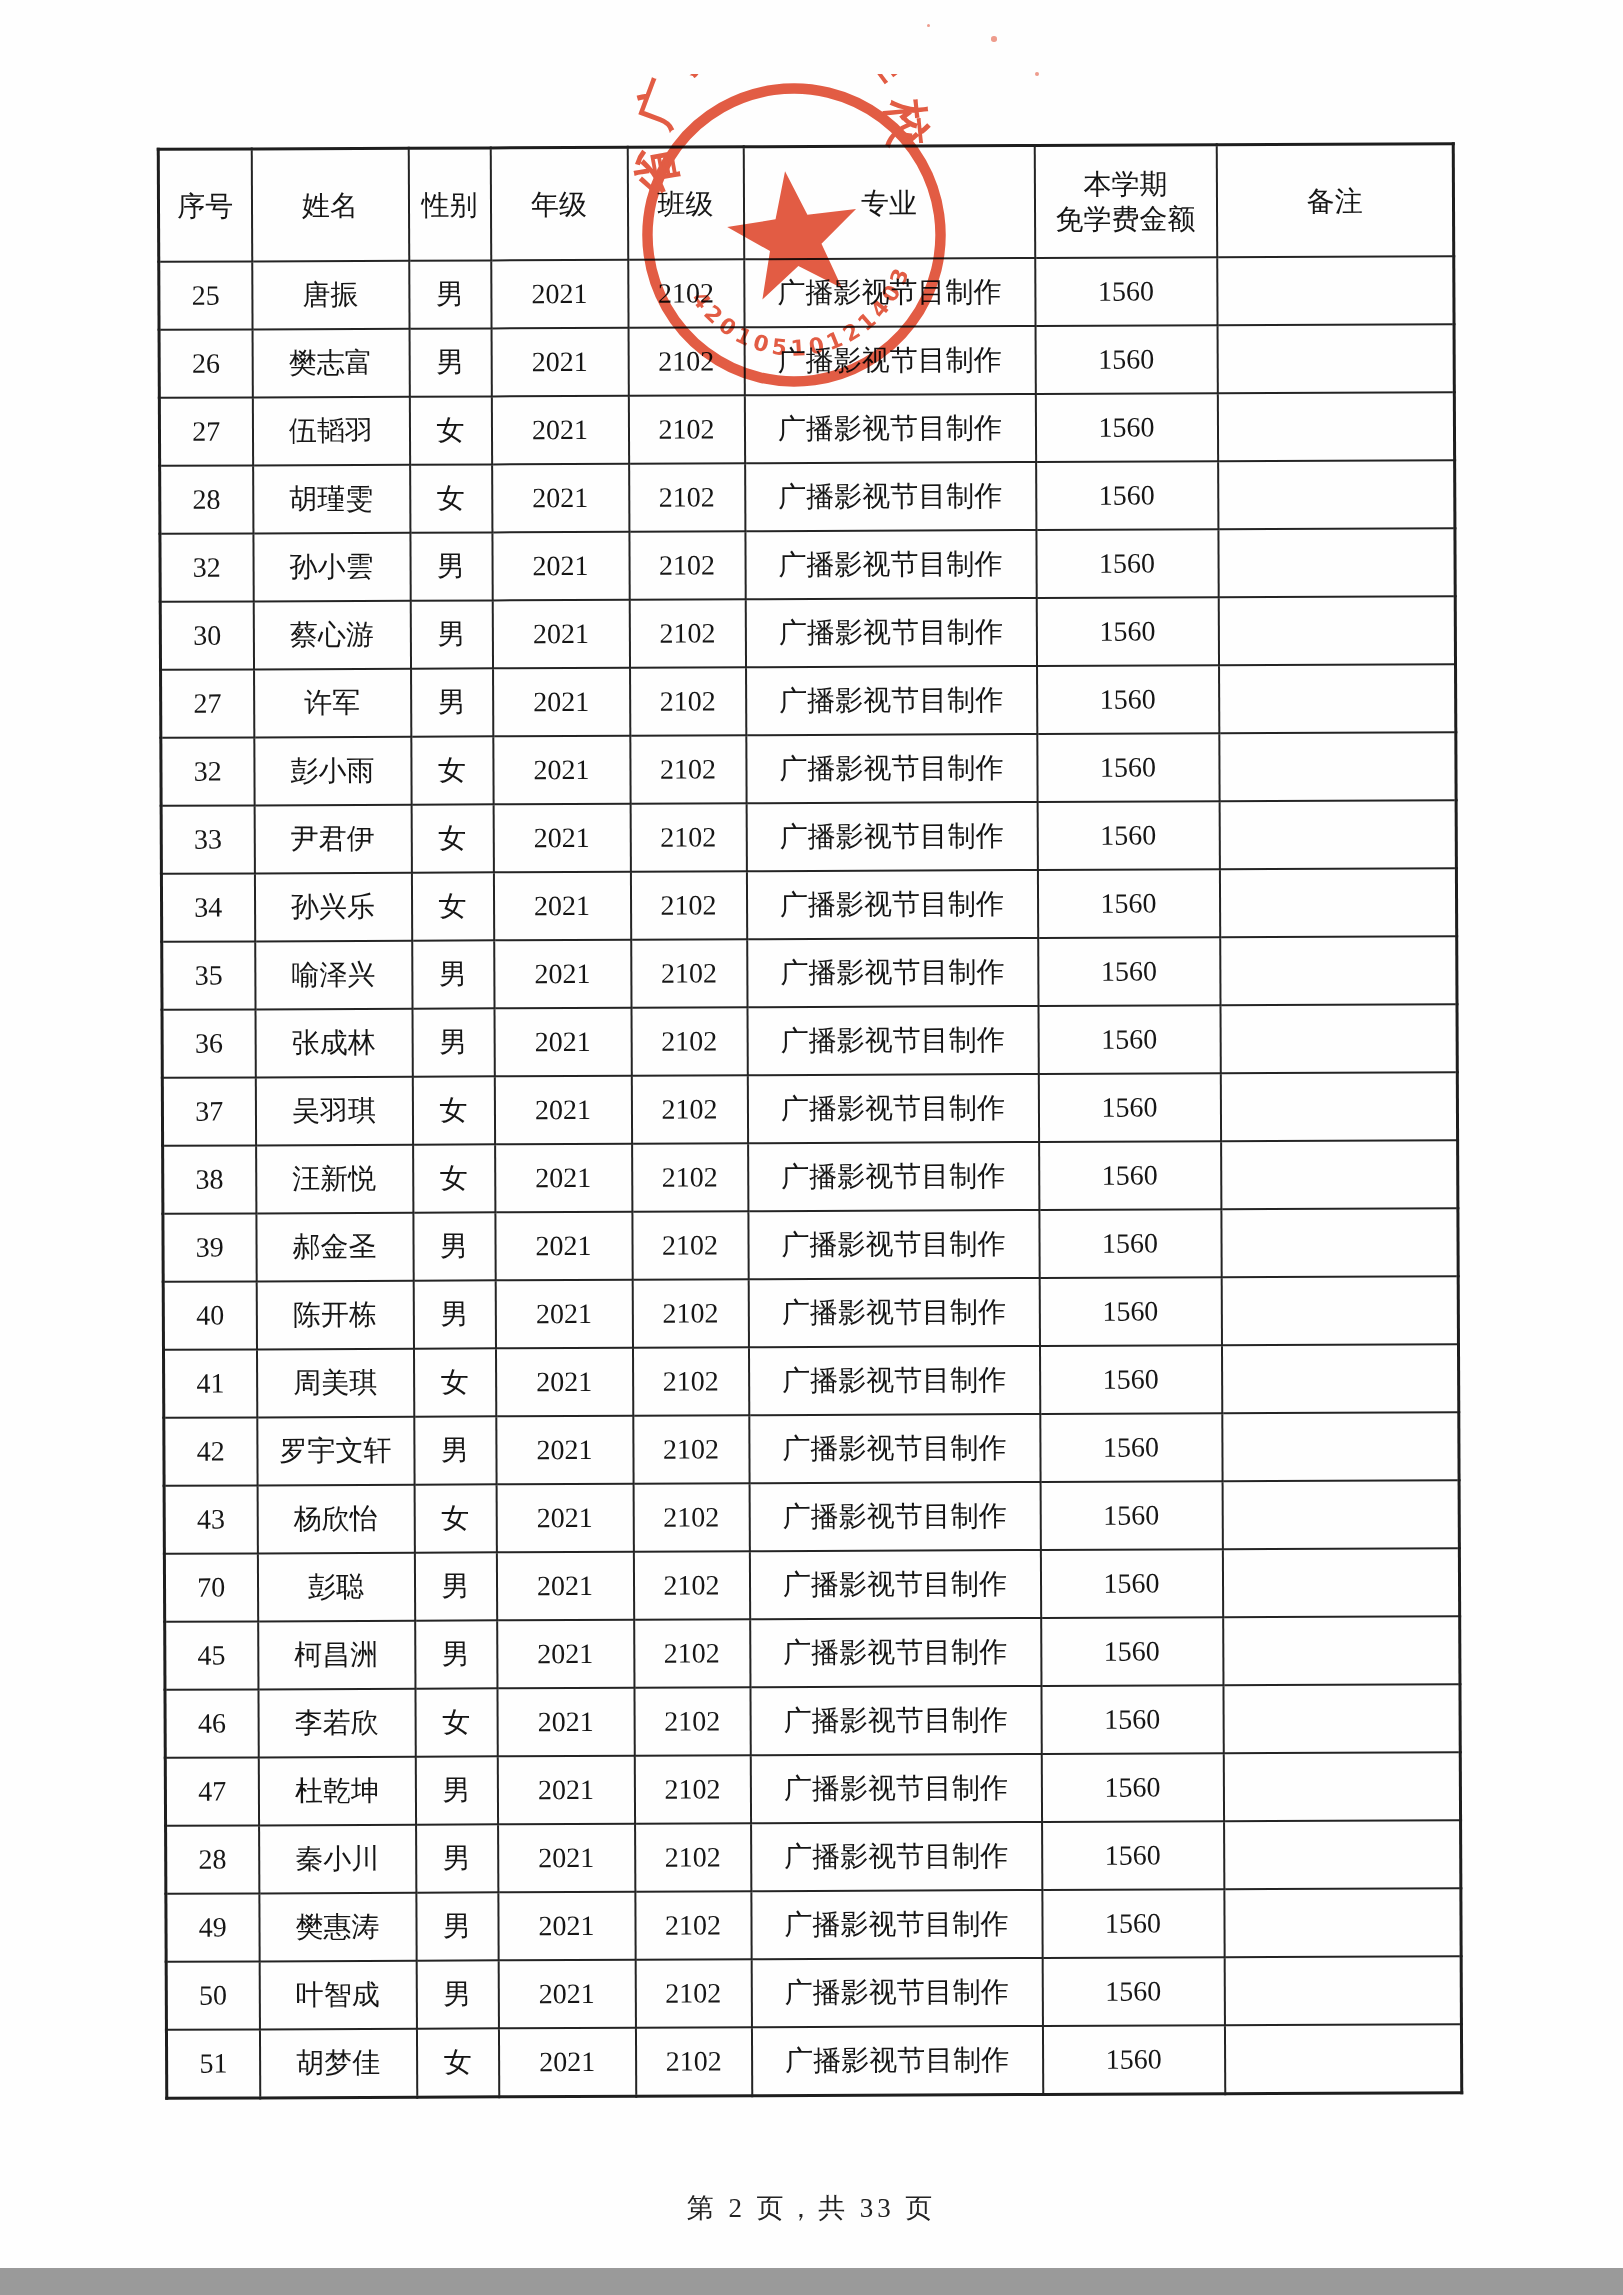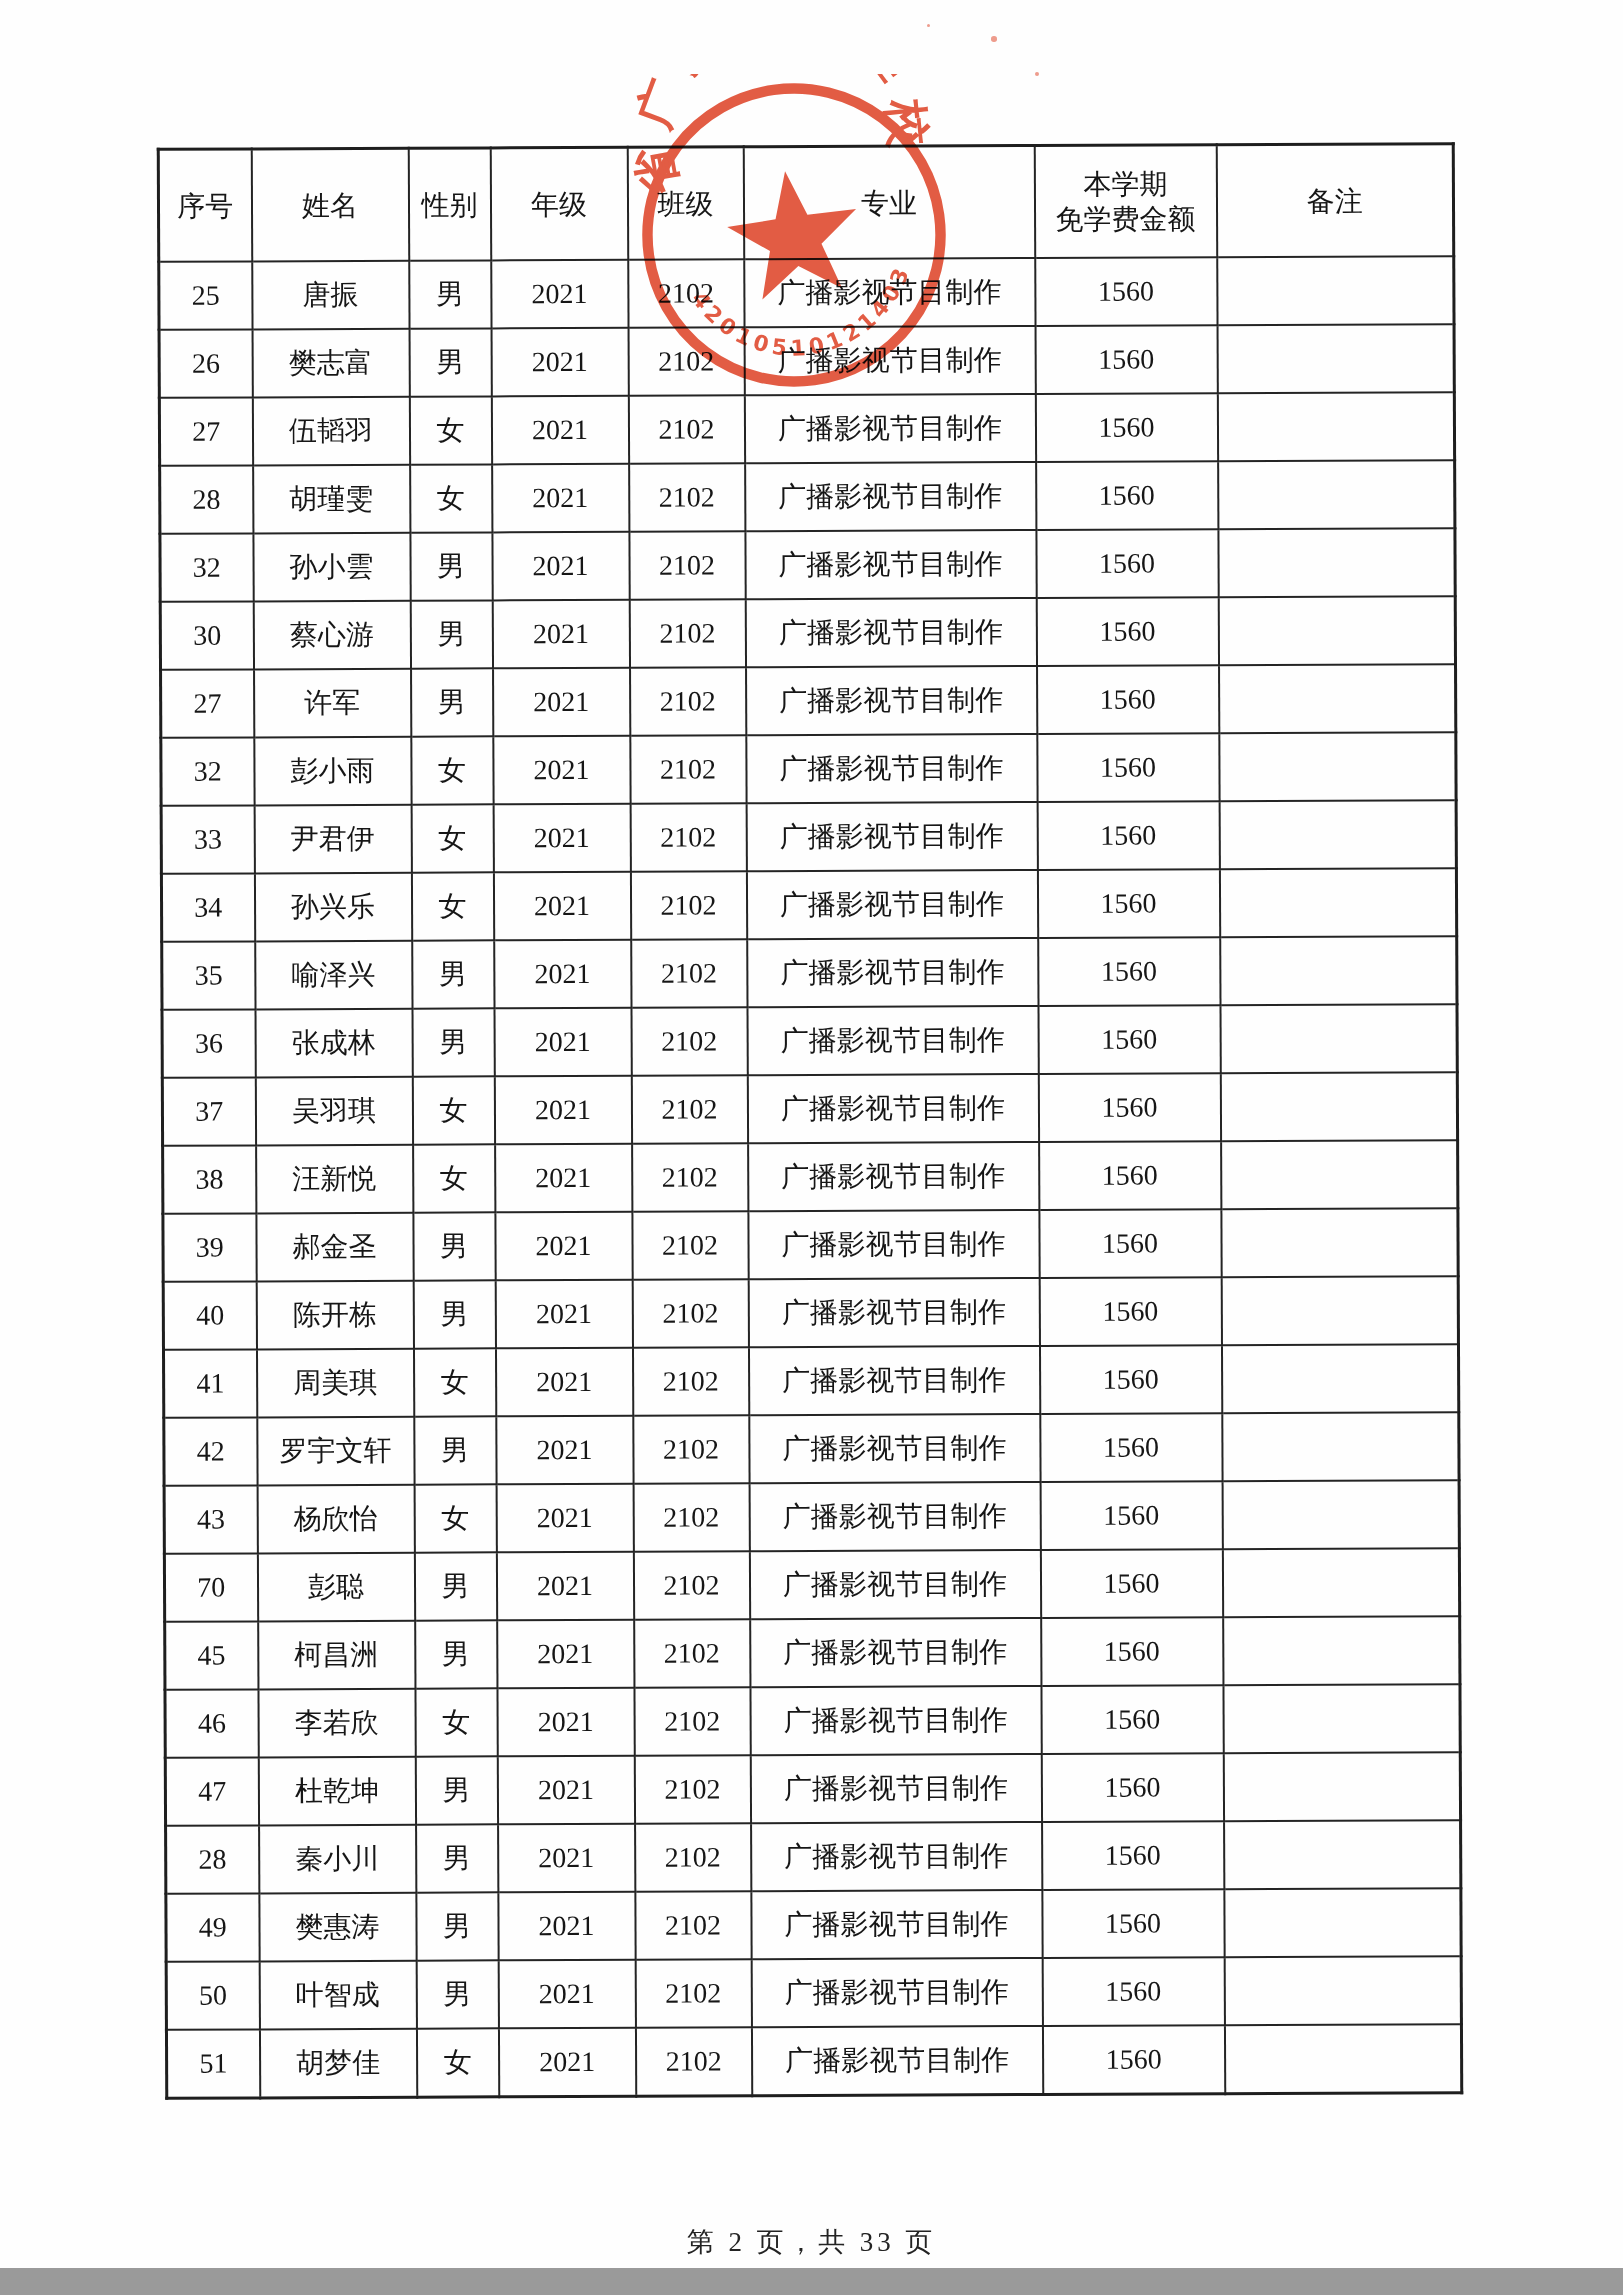--- a/index.html
+++ b/index.html
@@ -53,21 +53,20 @@
   .speck{position:absolute;border-radius:50%;background:var(--seal-color,#e04a2f);opacity:.55;}
   
   .footer{
     position:absolute;
     left:0; top:2190px;
     width:100%;
     text-align:center;
     font-size:27px;
     letter-spacing:3.9px;
     color:#232323;
-    margin-top:34px;
   }
 </style>
 </head>
 <body>
 
 <div class="page">
 
   <table class="doc-table">
     <colgroup>
       <col style="width:93px">

